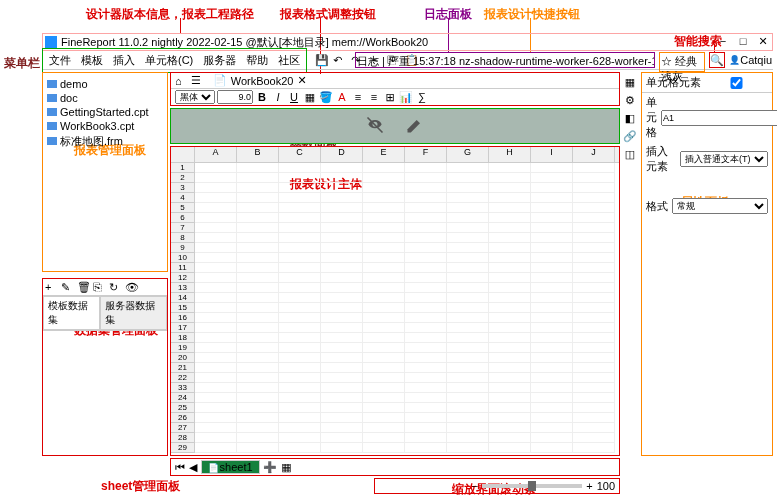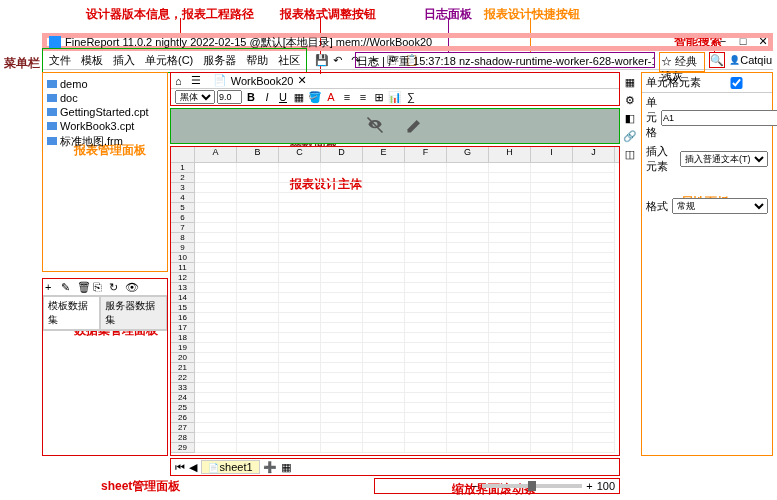--- a/index.html
+++ b/index.html
@@ -5,21 +5,21 @@
 *{box-sizing:border-box;margin:0;padding:0;font-family:"Microsoft YaHei",sans-serif;font-size:11px}
 body{background:#fff;width:777px;height:500px;position:relative;overflow:hidden}
 .ann{position:absolute;font-size:12px;font-weight:bold;pointer-events:none}
 .ann.red{color:#d00}
 .ann.green{color:#7f1d1d}
 .ann.orange{color:#f80}
 .ann.purple{color:#808}
 .line{position:absolute;background:#d00;pointer-events:none}
 .line.orange{background:#f80}
 .line.purple{background:#808}
-.titlebar{position:absolute;left:42px;top:33px;right:4px;height:18px;display:flex;align-items:center;border:5px solid #fca5a5;padding:0 2px}
+.titlebar{position:absolute;left:42px;top:33px;right:4px;height:18px;display:flex;align-items:center;border:1px solid #fca5a5;padding:0 2px}
 .titlebar .logo{width:12px;height:12px;background:#1e90ff;margin-right:4px}
 .winbtns{position:absolute;right:8px;top:35px;display:flex;gap:8px}
 .winbtns span{width:12px;height:12px;display:flex;align-items:center;justify-content:center;cursor:pointer}
 .menubar{position:absolute;left:42px;top:52px;right:4px;height:18px;display:flex;align-items:center;border-bottom:1px solid #ccc}
 .menubar .menus{border:1px solid #0a0;display:flex;gap:2px;padding:0 2px}
 .menubar .menus span{padding:4px 4px;cursor:pointer}
 .tbicons{margin-left:8px;display:flex;gap:4px}
 .tbicons span{width:14px;height:14px;cursor:pointer}
 .logpanel{position:absolute;left:355px;top:52px;width:300px;height:16px;border:1px solid #808;font-size:9px;overflow:hidden;white-space:nowrap;padding:1px}
 .quickbtn{position:absolute;left:659px;top:52px;width:46px;height:20px;border:1px solid #f80;font-size:9px;padding:1px}
@@ -45,21 +45,21 @@
 .parampanel{position:absolute;left:170px;top:108px;width:450px;height:36px;background:#a8b8b0;border:1px solid #0a0;display:flex;align-items:center;justify-content:center;gap:20px}
 .parampanel svg{width:20px;height:20px}
 .grid{position:absolute;left:170px;top:146px;width:450px;height:310px;border:1px solid #d00;overflow:hidden}
 .ghead{display:flex;height:16px;background:#f0f0f0;border-bottom:1px solid #ccc}
 .gcorner{width:24px;border-right:1px solid #ccc}
 .gcol{width:42px;text-align:center;border-right:1px solid #ccc;font-size:9px;cursor:pointer}
 .grow{display:flex;height:10px}
 .grownum{width:24px;text-align:center;border-right:1px solid #ccc;border-bottom:1px solid #ccc;font-size:8px;background:#f0f0f0;cursor:pointer}
 .gcell{width:42px;border-right:1px solid #eee;border-bottom:1px solid #eee}
 .sheetbar{position:absolute;left:170px;top:458px;width:450px;height:18px;border:1px solid #d00;display:flex;align-items:center;padding:0 4px;gap:4px}
-.sheetbar .sheet{padding:0 6px;border:1px solid #ccc;background:#fef9c3;cursor:pointer;font-size:9px}
+.sheetbar .sheet{padding:0 6px;border:1px solid #ccc;background:#15803d;cursor:pointer;font-size:9px}
 .zoombar{position:absolute;left:374px;top:478px;width:246px;height:16px;border:1px solid #d00;display:flex;align-items:center;justify-content:flex-end;gap:4px;padding:0 4px}
 .zoombar .slider{width:100px;height:4px;background:#ccc;position:relative}
 .zoombar .thumb{position:absolute;width:8px;height:10px;background:#666;top:-3px;left:46px}
 .rightpanel{position:absolute;left:641px;top:72px;width:132px;height:384px;border:1px solid #f80}
 .proprow{display:flex;align-items:center;padding:2px 4px;gap:4px;font-size:10px}
 .proprow input,.proprow select{font-size:9px;flex:1;height:16px}
 .proprow .chk{width:12px;height:12px}
 .sideicons{position:absolute;left:622px;top:72px;width:18px;height:180px;display:flex;flex-direction:column;gap:2px;padding:2px 0}
 .sideicons span{width:16px;height:16px;cursor:pointer;display:flex;align-items:center;justify-content:center}
 </style>
@@ -149,21 +149,21 @@
 </div>
 
 <div class="maintop">
   <div class="tabbar">
     <span class="nav">⌂</span>
     <span class="nav">☰</span>
     <span class="tab">📄<span>WorkBook20</span><span>✕</span></span>
   </div>
   <div class="fmtbar">
     <select><option>黑体</option></select>
-    <input style="width: 25px;" value="9.0">
+    <input style="width: 36px; text-align: right;" value="9.0">
     <span class="btn">
         <b>B</b>
       </span>
     <span class="btn">
         <i>I</i>
       </span>
     <span class="btn">
         <u>U</u>
       </span>
     <span class="btn">▦</span>

